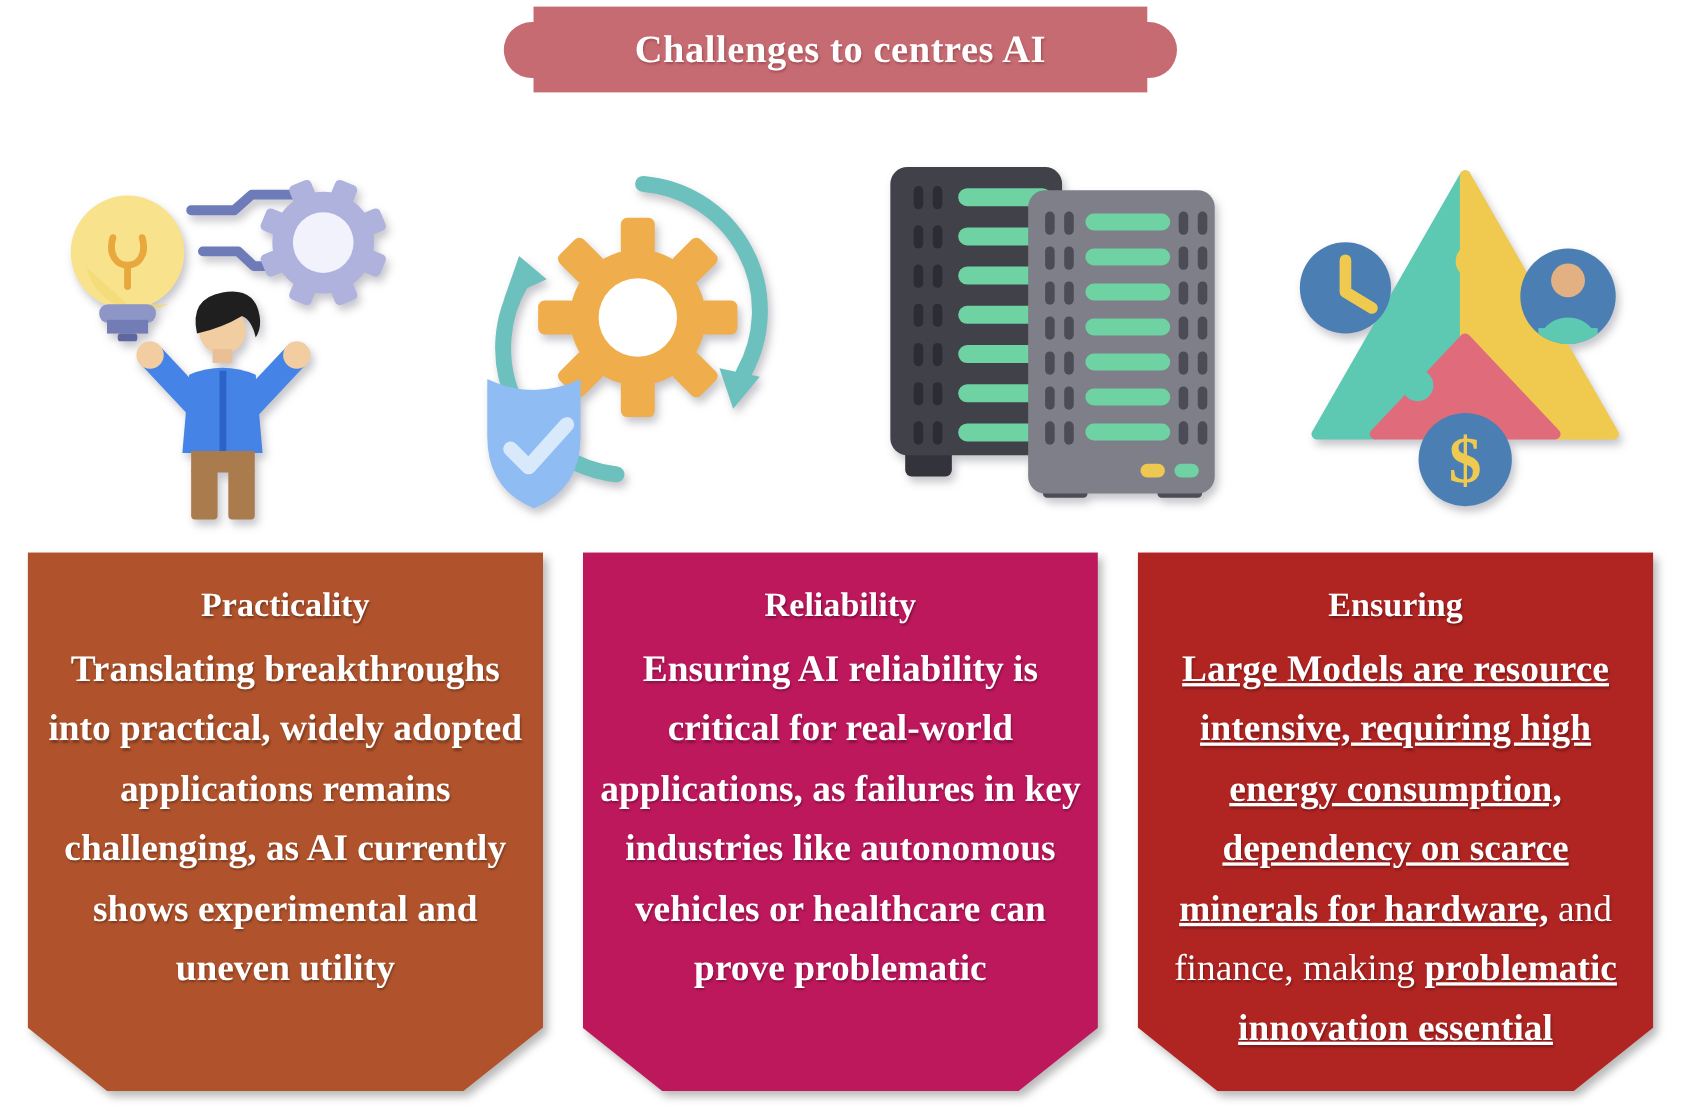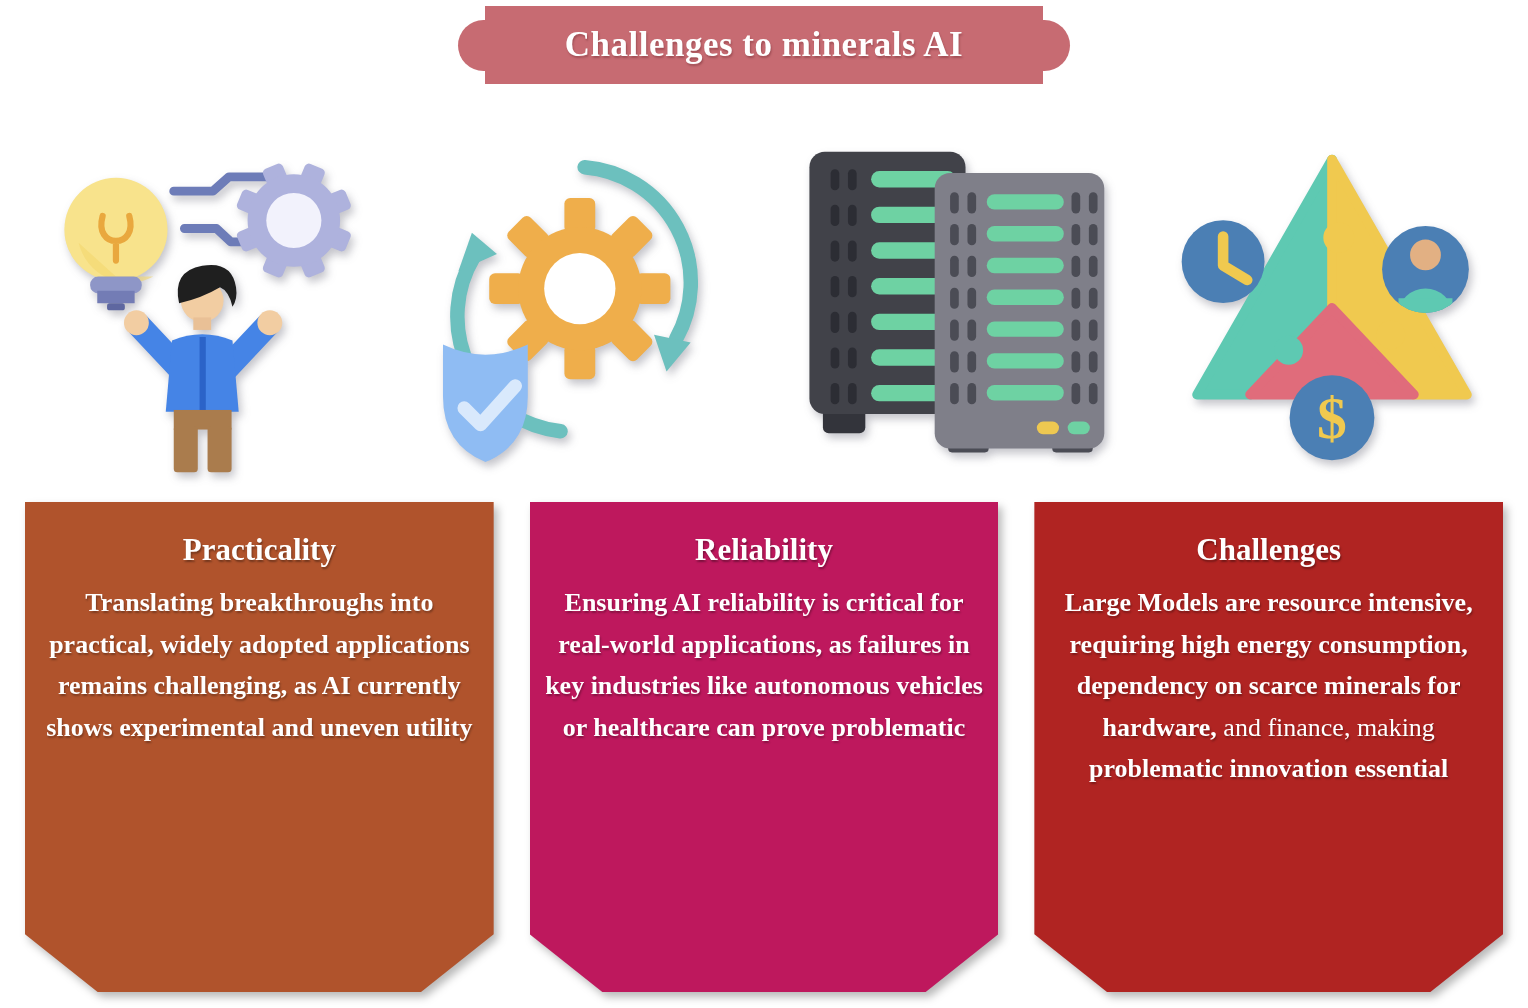--- a/index.html
+++ b/index.html
@@ -32,35 +32,35 @@
     flex:1;height:490px;color:#fff;text-align:center;box-sizing:border-box;
     padding:26px 13px 0;
     clip-path:polygon(0 0,100% 0,100% 88.2%,84.5% 100%,15.5% 100%,0 88.2%);
   }
   .card-wrap{flex:1;filter:drop-shadow(4px 5px 4px rgba(0,0,0,.28));display:flex;}
   .card h2{
     margin:4px 0 14px;font-size:31px;font-weight:bold;
     text-shadow:1px 2px 2px rgba(0,0,0,.35);
   }
   .card p{
-    margin:0;font-size:26px;line-height:1.6;font-weight:bold;
+    margin:0;font-size:34px;line-height:1.6;font-weight:bold;
     text-shadow:1px 2px 2px rgba(0,0,0,.3);
   }
   .seg-regular{font-weight:normal;}
-  .seg-bold{font-weight:bold;}
+  .seg-bold{font-weight:bold;text-decoration:underline;}
 </style>
 </head>
 <body>
 
 <div class="page">
 
   <header class="banner">
     <div class="banner-pill" style="background-color: rgb(199, 107, 114);"></div>
     <div class="banner-rect" style="background-color: rgb(199, 107, 114);">
-      <h1>Challenges to minerals AI</h1>
+      <h1>Challenges to centres AI</h1>
     </div>
   </header>
 
   <div class="icons-row">
 
     <div class="icon-cell">
       <svg class="icon-svg" width="312" height="338" viewBox="0 0 350 380">
 
         <g>
           <circle cx="85" cy="105" r="58" fill="#F8E38C"></circle>
@@ -271,21 +271,21 @@
     <div class="card-wrap">
       <section class="card" style="background-color: #be185d;">
         <h2>Reliability</h2>
         <p>Ensuring AI reliability is critical for real-world applications, as failures in key industries like autonomous vehicles or healthcare can prove problematic</p>
       </section>
     </div>
 
 
     <div class="card-wrap">
       <section class="card" style="background-color: rgb(176, 36, 34);">
-        <h2>Challenges</h2>
+        <h2>Ensuring</h2>
         <p>
           <span class="seg-bold">Large Models are resource intensive, requiring high energy consumption, dependency on scarce minerals for hardware,</span>
           <span class="seg-regular"> and finance, making </span>
           <span class="seg-bold">problematic innovation essential</span>
         </p>
       </section>
     </div>
   </div>
 
 </div>

